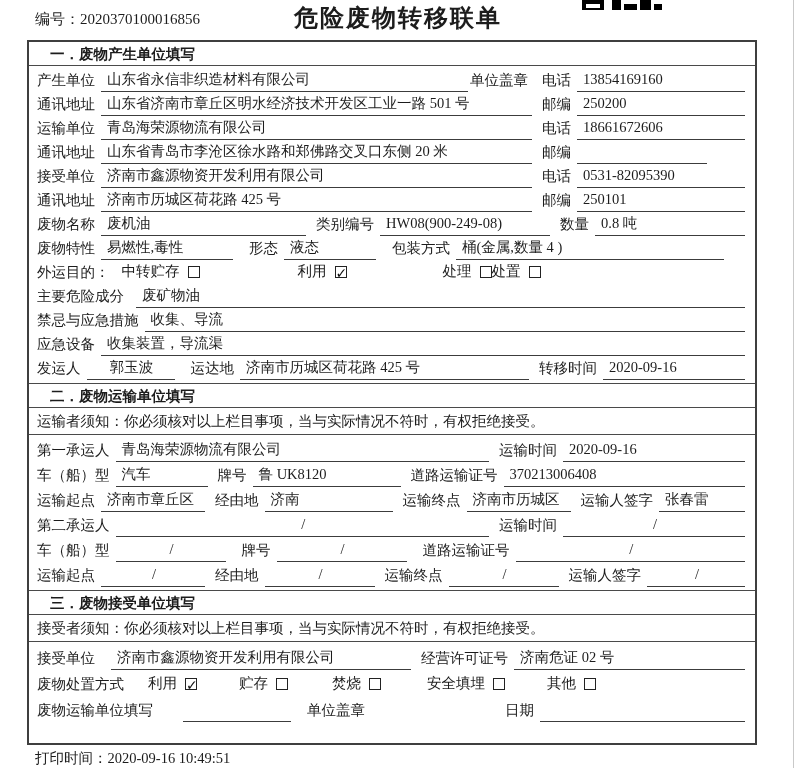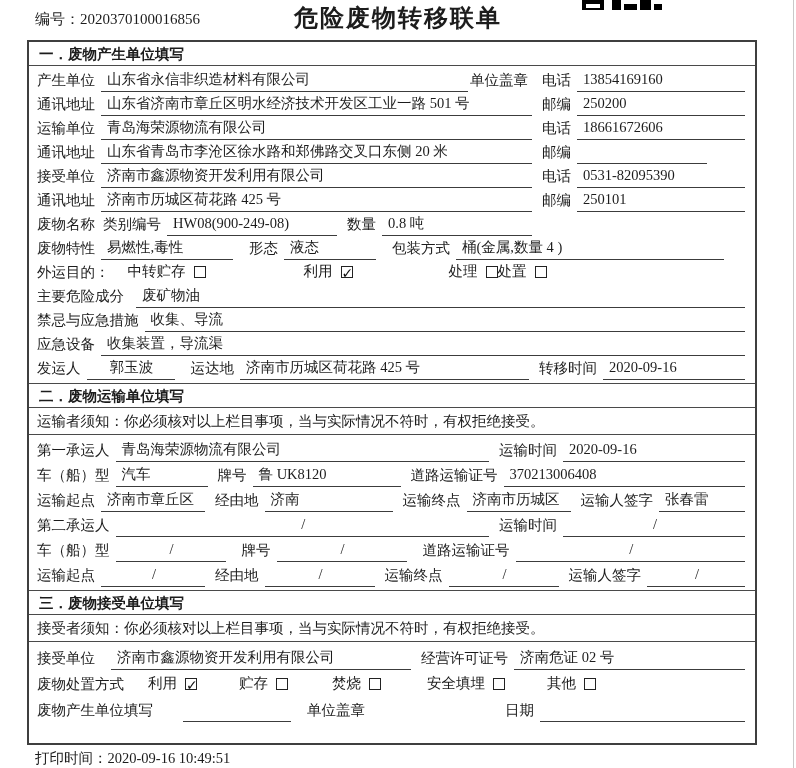--- a/index.html
+++ b/index.html
@@ -35,21 +35,21 @@
 
   
   .sheet {
     position: absolute; left: 27px; top: 40px; width: 730px; height: 705px;
     border: 2px solid #3f3f3f;
     font-size: 14.5px;
   }
   .sec-head {
     font-family: "Liberation Sans", "DejaVu Sans", sans-serif;
     font-weight: bold; font-size: 14.5px;
-    padding: 3px 8px 2px 10px;
+    padding: 3px 8px 2px 21px;
     border-bottom: 1.5px solid #4a4a4a;
     line-height: 18px;
   }
   .sec-head.mid { border-top: 1.5px solid #4a4a4a; }
   .notice {
     padding: 4px 20px 3px 8px;
     border-bottom: 1.5px solid #4a4a4a;
     line-height: 19px;
   }
   .sec-body { padding: 2px 8px 3px 8px; }
@@ -152,38 +152,39 @@
 
     <div class="row">
       <span class="lbl">通讯地址</span>
       <span class="u grow">济南市历城区荷花路 425 号</span>
       <span class="lbl gap8">邮编</span>
       <span class="u fix" style="width:168px">250101</span>
     </div>
 
     <div class="row">
       <span class="lbl">废物名称</span>
+      <span class="u grow">废机油</span>
       <span class="lbl gap8">类别编号</span>
       <span class="u fix" style="width:170px">HW08(900-249-08)</span>
       <span class="lbl gap8">数量</span>
       <span class="u fix" style="width:150px">0.8 吨</span>
     </div>
 
     <div class="row">
       <span class="lbl">废物特性</span>
       <span class="u fix" style="width:132px">易燃性,毒性</span>
       <span class="lbl gap14">形态</span>
       <span class="u fix" style="width:92px">液态</span>
       <span class="lbl gap14">包装方式</span>
       <span class="u fix" style="width:268px">桶(金属,数量  4 )</span>
     </div>
 
     <div class="row">
       <span class="lbl">外运目的：</span>
-      <span class="cb-item" style="margin-left:18px">
+      <span class="cb-item" style="margin-left:12px">
         <span>中转贮存</span>
         <span class="cb"></span>
       </span>
       <span class="cb-item" style="margin-left:98px">
         <span>利用</span>
         <span class="cb checked"></span>
       </span>
       <span class="cb-item" style="margin-left:96px">
         <span>处理</span>
         <span class="cb"></span>
@@ -308,21 +309,21 @@
         <span>安全填埋</span>
         <span class="cb"></span>
       </span>
       <span class="cb-item" style="margin-left:42px">
         <span>其他</span>
         <span class="cb"></span>
       </span>
     </div>
 
     <div class="row">
-      <span class="lbl">废物产生单位填写</span>
+      <span class="lbl">废物运输单位填写</span>
       <span class="u fix" style="width:108px;margin-left:30px"></span>
       <span class="lbl gap14">单位盖章</span>
       <span class="lbl" style="margin-left:140px">日期</span>
       <span class="u grow"></span>
     </div>
   </div>
 </div>
 
 <div class="print-time">
   <span>打印时间：</span><span>2020-09-16 10:49:51</span>

